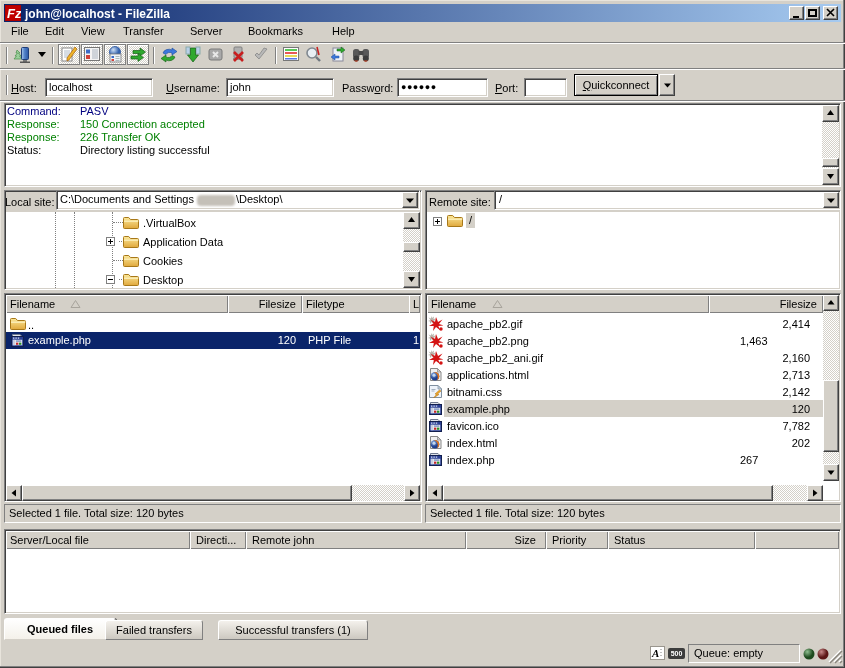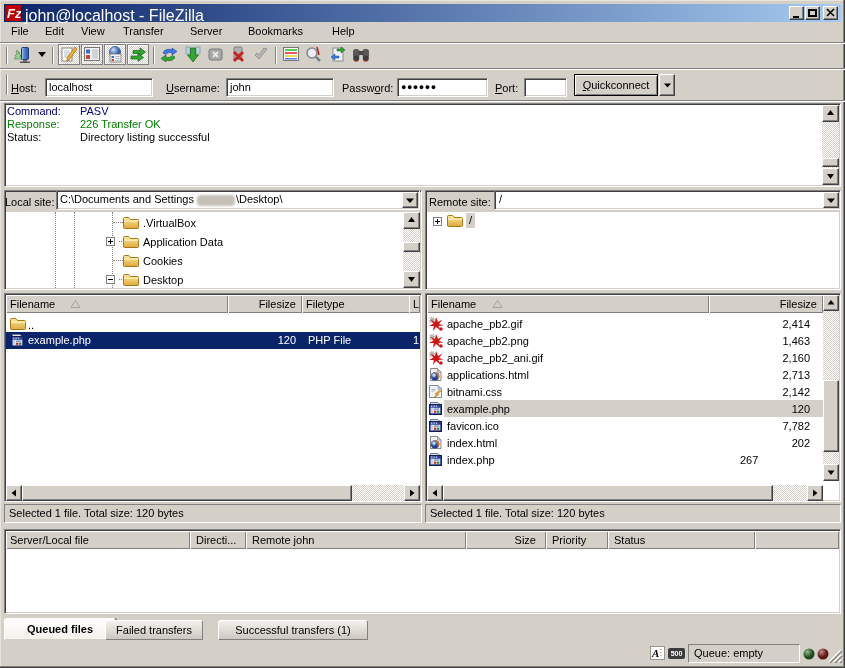--- a/index.html
+++ b/index.html
@@ -17,21 +17,21 @@
 .nw{white-space:nowrap}
 svg{display:block}
 </style></head><body>
 
 <div class="a" style="left:4px;top:4px;width:837px;height:18px;background:linear-gradient(90deg,#0a246a,#a6caf0)"></div>
 <svg class="a" style="left:5px;top:5px" width="16" height="16">
     <rect width="16" height="16" fill="#ad0000"></rect>
     <rect x="1" y="1" width="14" height="14" fill="#c00000"></rect>
     <text x="2" y="13" font-size="13" font-weight="bold" font-style="italic" fill="#fff" font-family="Liberation Sans">Fz</text>
   </svg>
-<div class="a nw" style="left:25px;top:7px;color:#fff;font-size:16px;font-weight:normal">john@localhost - FileZilla</div>
+<div class="a nw" style="left:25px;top:7px;color:#fff;font-size:12px;font-weight:bold">john@localhost - FileZilla</div>
 <div class="a rais" style="left:789px;top:6px;width:15px;height:14px">
     <div class="a" style="left:3px;top:9px;width:6px;height:2px;background:#000"></div>
   </div>
 <div class="a rais" style="left:805px;top:6px;width:15px;height:14px">
     <div class="a" style="left:2px;top:2px;width:9px;height:8px;border:2px solid #000;border-top-width:2px"></div>
   </div>
 <div class="a rais" style="left:823px;top:6px;width:15px;height:14px">
     <svg width="13" height="12">
       <path d="M3 2 L10 9 M10 2 L3 9" stroke="#000" stroke-width="1.6"></path>
     </svg>
@@ -171,20 +171,21 @@
 <div class="a rais" style="left:659px;top:74px;width:16px;height:22px">
     <svg width="14" height="20">
       <path d="M4 8.5 L11 8.5 L7.5 12.5 Z" fill="#000"></path>
     </svg>
   </div>
 <div class="a groove" style="left:0px;top:100px;width:845px"></div>
 
 <div class="a sunk wht" style="left:4px;top:103px;width:837px;height:84px"></div>
 <div class="a" style="left:7px;top:105px;width:720px;line-height:13px">
 <div style="color:#000080"><span style="display:inline-block;width:73px">Command:</span>PASV</div>
+<div style="color:#008000"><span style="display:inline-block;width:73px">Response:</span>150 Connection accepted</div>
 <div style="color:#008000"><span style="display:inline-block;width:73px">Response:</span>226 Transfer OK</div>
 <div style="color:#000"><span style="display:inline-block;width:73px">Status:</span>Directory listing successful</div>
 </div>
 
 <div class="a dith" style="left:822px;top:105px;width:17px;height:80px"></div>
 <div class="a rais" style="left:822px;top:105px;width:17px;height:17px">
     <svg width="15" height="15">
       <path d="M7.5 4 L11 9 L4 9 Z" fill="#000"></path>
     </svg>
   </div>
@@ -366,21 +367,21 @@
 
 <svg class="a" style="left:428px;top:316px" width="15" height="15">
     <use href="#feather"></use>
   </svg>
 <div class="a nw" style="left:447px;top:318px">apache_pb2.gif</div>
 <div class="a nw" style="left:740px;top:318px;width:70px;text-align:right">2,414</div>
 <svg class="a" style="left:428px;top:333px" width="15" height="15">
     <use href="#feather"></use>
   </svg>
 <div class="a nw" style="left:447px;top:335px">apache_pb2.png</div>
-<div class="a nw" style="left:740px;top:335px;width:70px;text-align:right">1,463</div>
+<div class="a nw" style="left:740px;top:335px;width:70px;text-align:left">1,463</div>
 <svg class="a" style="left:428px;top:350px" width="15" height="15">
     <use href="#feather"></use>
   </svg>
 <div class="a nw" style="left:447px;top:352px">apache_pb2_ani.gif</div>
 <div class="a nw" style="left:740px;top:352px;width:70px;text-align:right">2,160</div>
 <svg class="a" style="left:429px;top:368px" width="13" height="13">
     <use href="#ffx"></use>
   </svg>
 <div class="a nw" style="left:447px;top:369px">applications.html</div>
 <div class="a nw" style="left:740px;top:369px;width:70px;text-align:right">2,713</div>

